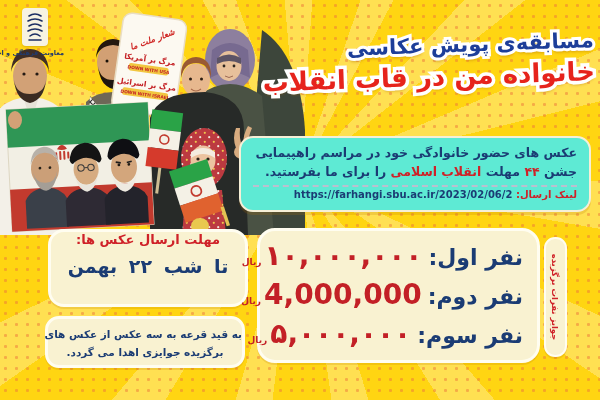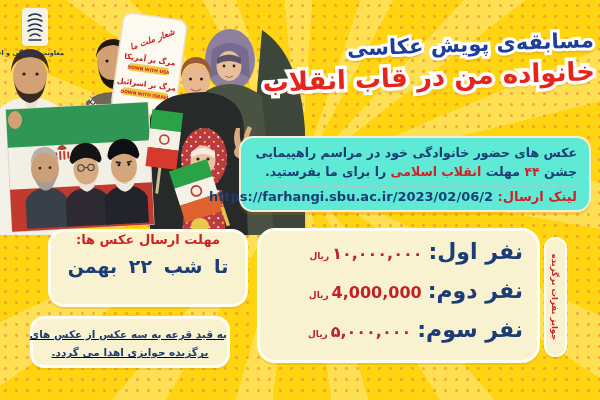--- a/index.html
+++ b/index.html
@@ -42,39 +42,39 @@
   .title-2 .fill { color:#e6231c; }
 
   
   .info-box { position:absolute; left:239px; top:136px; width:352px; height:76px; z-index:7;
     background:#5eead4; border:2px solid #f6efd7; border-radius:14px;
     box-shadow:0 3px 0 rgba(185,115,0,.20); direction:rtl;
     padding:6px 12px 5px; text-align:right; }
   .info-line { font-size:12.5px; font-weight:bold; color:#1b3c74; white-space:nowrap; line-height:1.5; }
   .info-line .red { color:#cf2128; }
   .info-divider { border-top:2px dashed #b9c0cf; margin:3px 0 2px; }
-  .info-link-line { font-size:13px; font-weight:bold; white-space:nowrap; }
+  .info-link-line { font-size:10px; font-weight:bold; white-space:nowrap; }
   .info-link-label { color:#cf2128; }
   .info-link-url { color:#1b3c74; direction:ltr; unicode-bidi:embed; display:inline-block; }
 
   
   .cream { background:#f9f2d1; border:3px solid #fffdf0; border-radius:16px;
     box-shadow:0 2px 0 rgba(185,115,0,.18); direction:rtl; z-index:7; position:absolute; }
 
   .deadline-box { left:48px; top:229px; width:200px; height:78px; text-align:center; }
   .deadline-label { font-size:13px; font-weight:bold; color:#cf2128; }
   .deadline-value { font-size:19px; font-weight:bold; color:#1b3c74; margin-top:8px; letter-spacing:1.5px; word-spacing:5px; white-space:nowrap; }
 
-  .lottery-box { left:30px; top:316px; width:200px; height:52px; border-radius:14px; text-align:center; padding-top:6px;text-decoration:underline; }
+  .lottery-box { left:45px; top:316px; width:200px; height:52px; border-radius:14px; text-align:center; padding-top:6px; }
   .lottery-line { font-size:10.5px; font-weight:bold; color:#1b3c74; line-height:1.75; white-space:nowrap; }
 
   .prize-box { left:257px; top:228px; width:283px; height:135px; border-radius:18px; padding:8px 14px 6px; }
   .prize-row { display:flex; align-items:baseline; height:39px; }
   .prize-rank { font-size:22px; font-weight:bold; color:#1b3c74; white-space:nowrap; }
-  .prize-amount { font-size:16px; font-weight:bold; color:#c32026; margin-right:6px; white-space:nowrap; }
+  .prize-amount { font-size:28px; font-weight:bold; color:#c32026; margin-right:6px; white-space:nowrap; }
   .prize-currency { font-size:9px; font-weight:bold; color:#c32026; margin-right:3px; }
 
   .prize-strip { left:544px; top:237px; width:23px; height:120px; border-radius:11px; border-width:2px;
     display:flex; align-items:center; justify-content:center; overflow:visible; }
   .prize-strip-text { font-size:8.5px; font-weight:bold; color:#cf2128; white-space:nowrap;
     transform:rotate(90deg); direction:rtl; }
 
   
   .collage { position:absolute; left:0; top:0; z-index:3; }
 </style>

